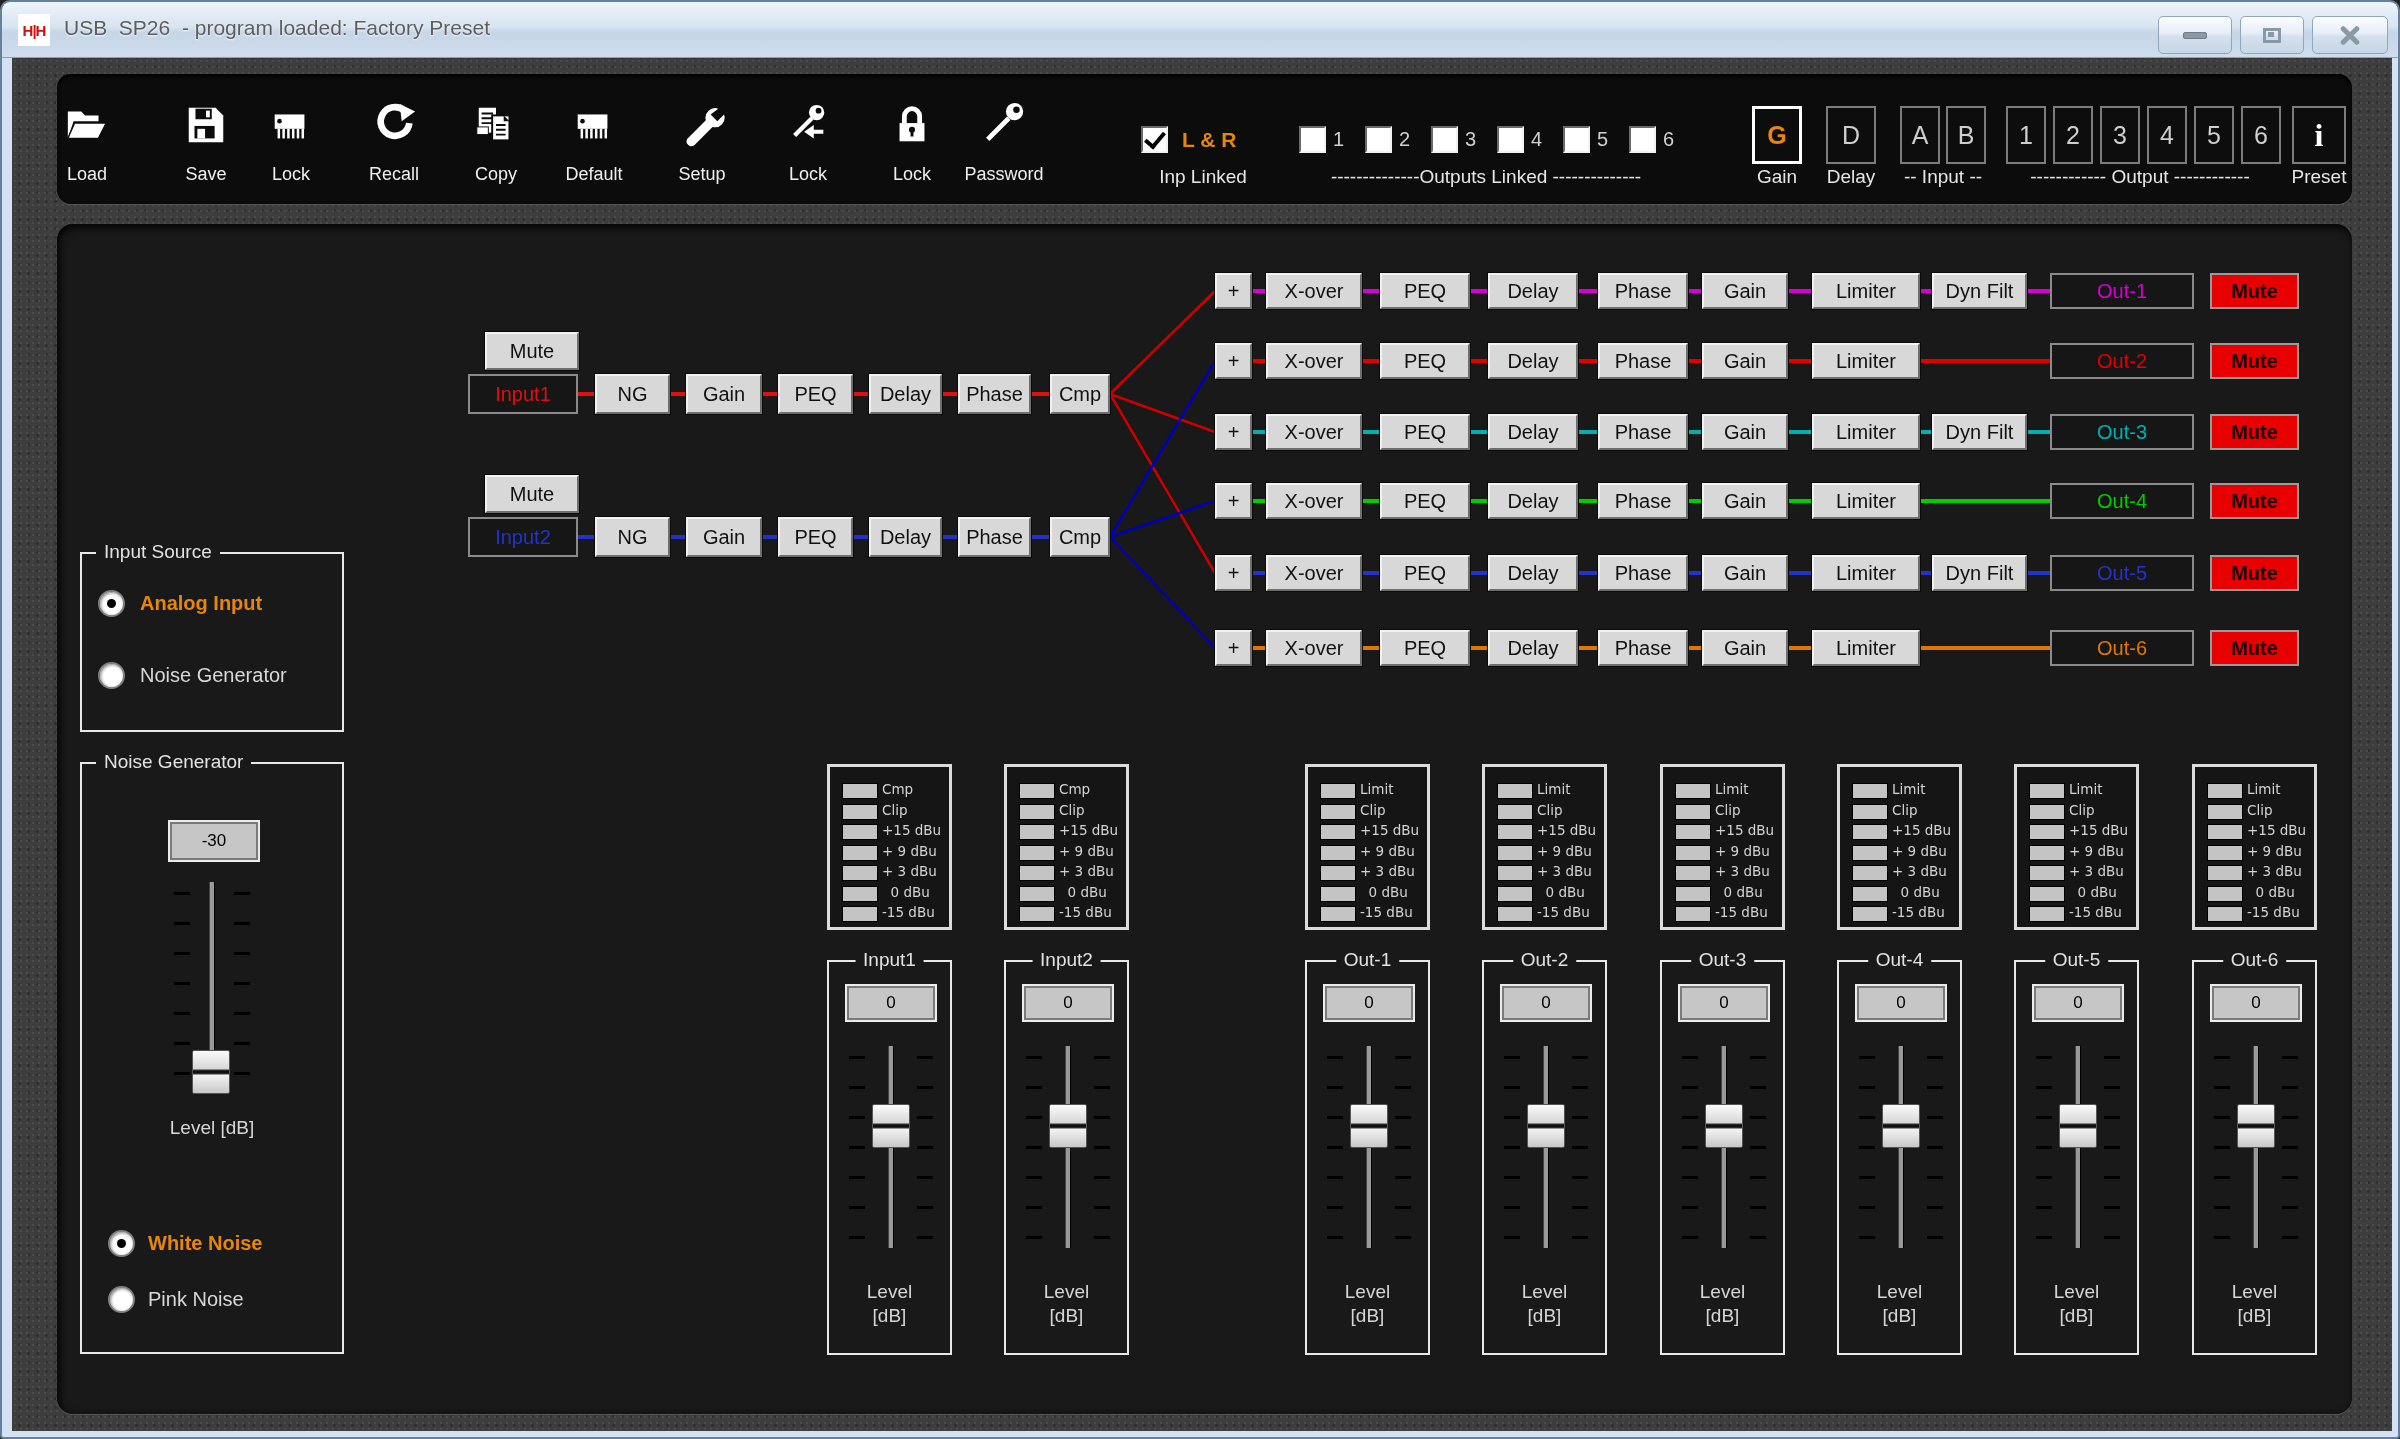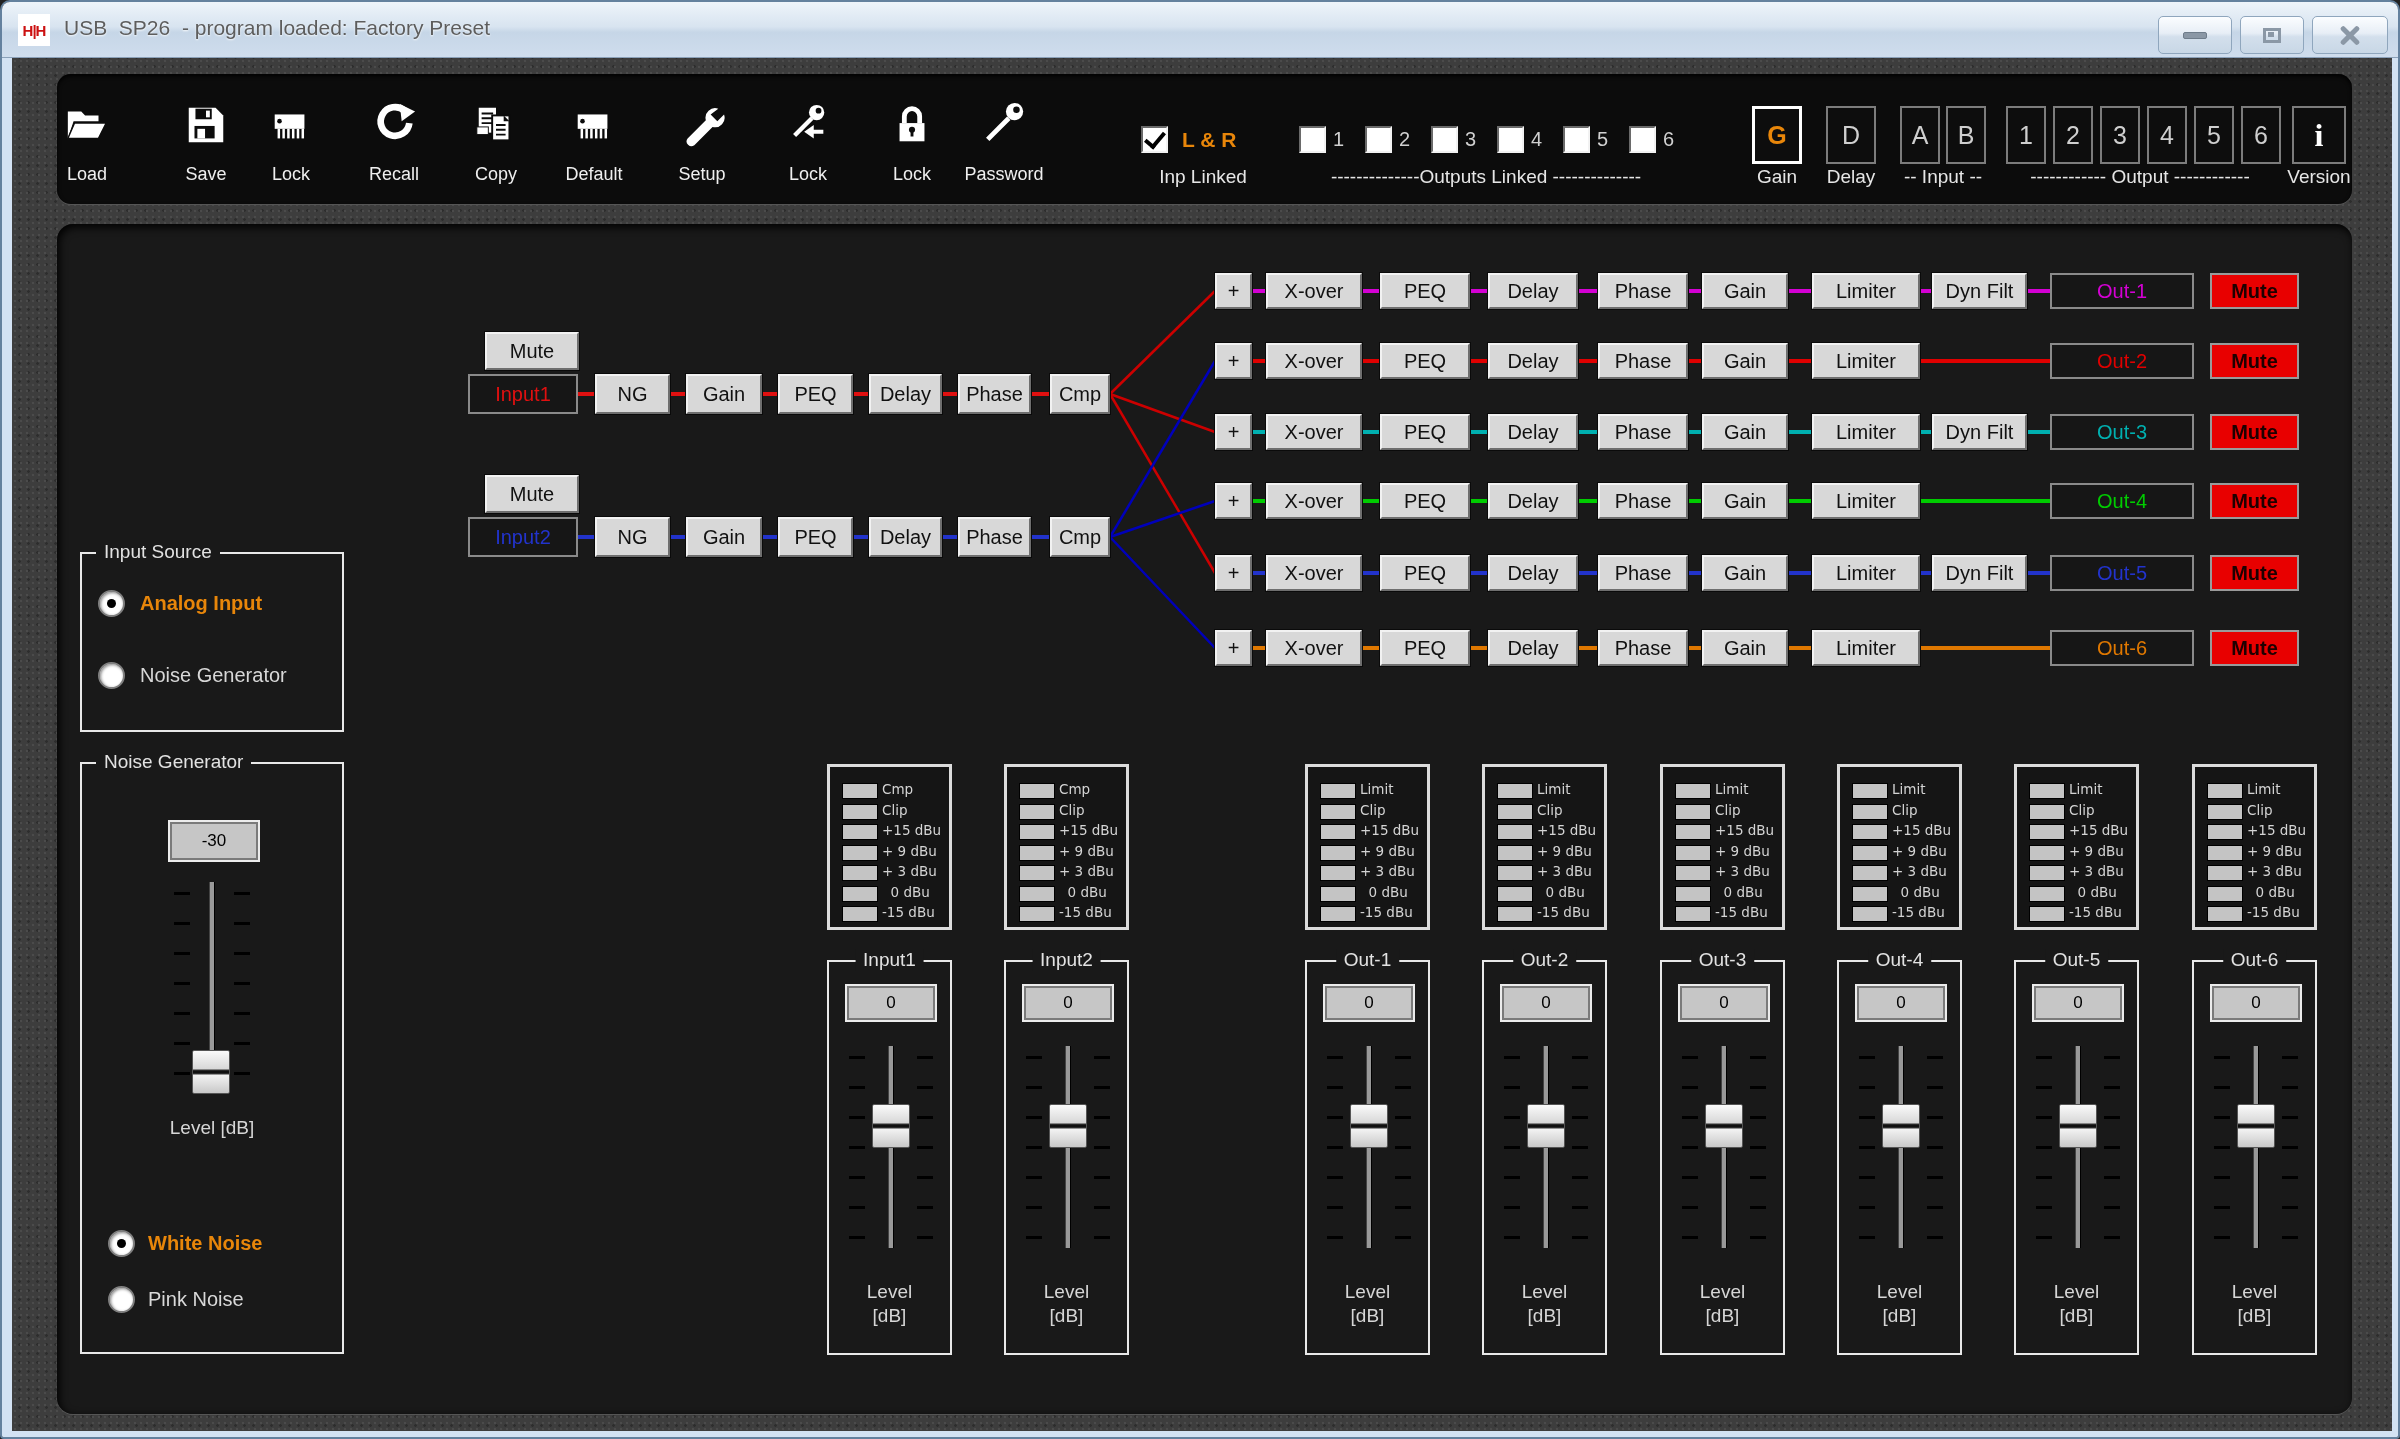--- a/index.html
+++ b/index.html
@@ -152,21 +152,21 @@
     <div class="tcaption" style="left:1740px;width:70px">Gain</div>
     <div class="lbtn" id="btn-delay">
         <span>D</span>
       </div>
     <div class="tcaption" style="left:1814px;width:70px">Delay</div>
     <div class="tcaption" style="left:1884px;width:114px">-- Input --</div>
     <div class="tcaption" style="left:1996px;width:284px">------------ Output ------------</div>
     <div class="lbtn" id="btn-version">
         <span>i</span>
       </div>
-    <div class="tcaption" style="left:2278px;width:78px">Version</div>
+    <div class="tcaption" style="left:2278px;width:78px">Preset</div>
   <div class="tbtn" style="position: absolute; left: 37px; top: 100px; width: 96px; height: 92px;">
         <span class="ticon">
           <svg width="46" height="46" viewBox="0 0 48 48">
             <path d="M4 38 V10 h14 l4 4 h14 v6 H10 Z" fill="#fff"></path>
             <path d="M11 22 h33 l-8 16 H4 Z" fill="#fff" stroke="#0c0c0c" stroke-width="1.5"></path>
           </svg>
         </span>
         <span class="tlabel">Load</span>
       </div>
       <div class="tbtn" style="position: absolute; left: 156px; top: 100px; width: 96px; height: 92px;">

